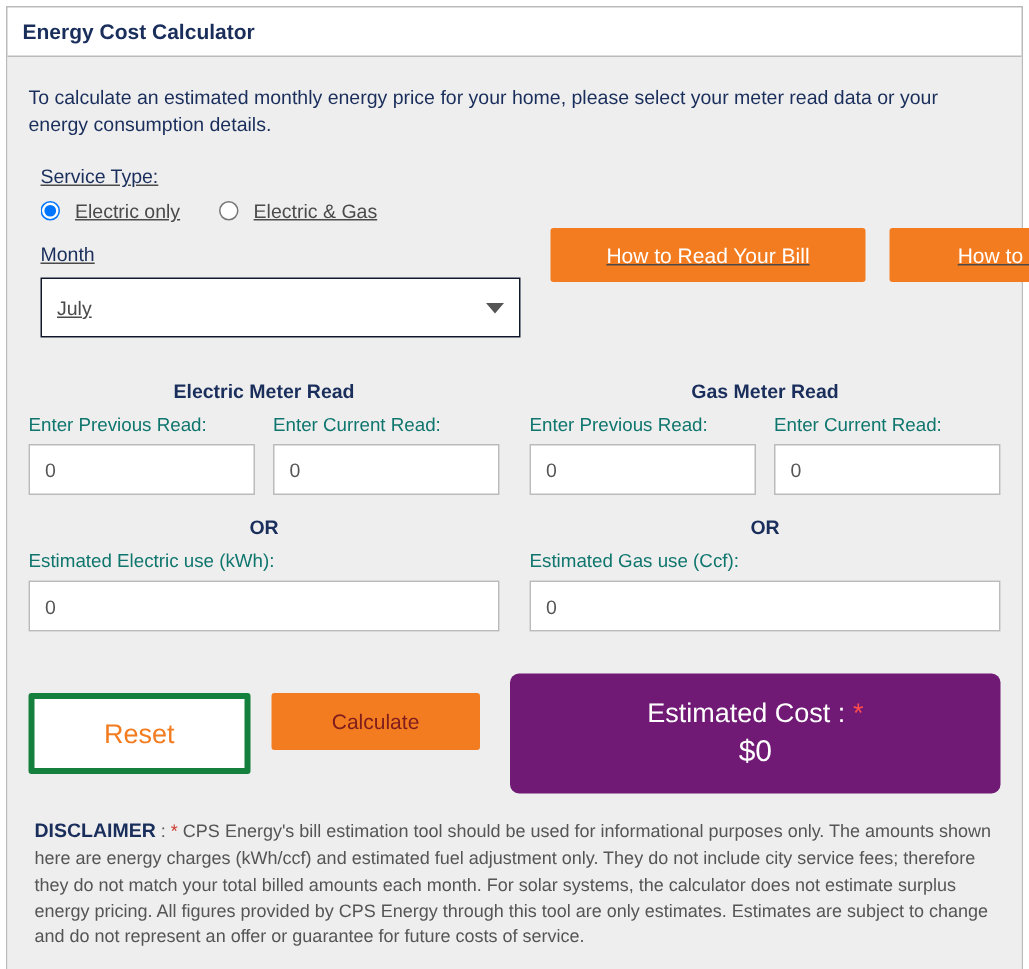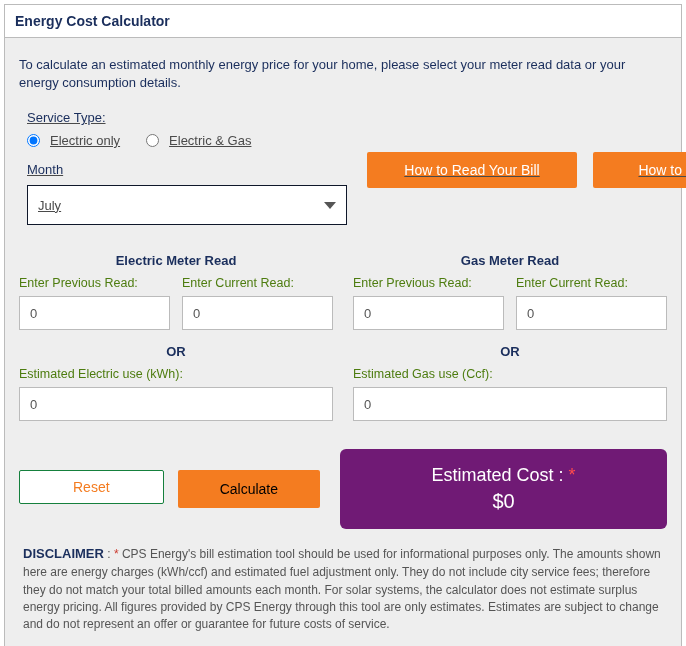--- a/index.html
+++ b/index.html
@@ -90,21 +90,21 @@
   .meter-col { flex: 1; }
   .meter-title {
     color: #1a2e5c;
     font-weight: bold;
     text-align: center;
     margin-bottom: 8px;
   }
   .sub-row { display: flex; gap: 12px; }
   .sub-field { flex: 1; }
   .sub-label {
-    color: #4d7c0f;
+    color: #0f766e;
     font-size: 12.5px;
     margin-bottom: 6px;
   }
   input.num {
     width: 100%;
     height: 34px;
     border: 1px solid #bbb;
     background: #fff;
     padding: 0 10px;
     font-size: 13px;
@@ -122,34 +122,34 @@
     margin-top: 28px;
     align-items:center;
   }
   .action-btns {
     flex: 1 1 48%;
     display: flex;
     gap: 14px;
   }
   .btn-reset {
     flex:1;
-    height: 34px;
-    background: #fff;
-    border: 1px solid #15803d;
+    height: 54px;
+    background: #fff;
+    border: 4px solid #15803d;
     color: #f47c20;
-    font-size: 14px;
+    font-size: 18px;
     cursor: pointer;
     border-radius:2px;
   }
   .btn-calc {
     flex:1;
     height: 38px;
     background: #f47c20;
     border: none;
-    color: #000000;
+    color: #7f1d1d;
     font-size: 14px;
     cursor: pointer;
     border-radius:2px;
   }
   .cost-box {
     flex: 1 1 52%;
     background: #701a75;
     color: #fff;
     border-radius: 6px;
     padding: 16px 10px;

